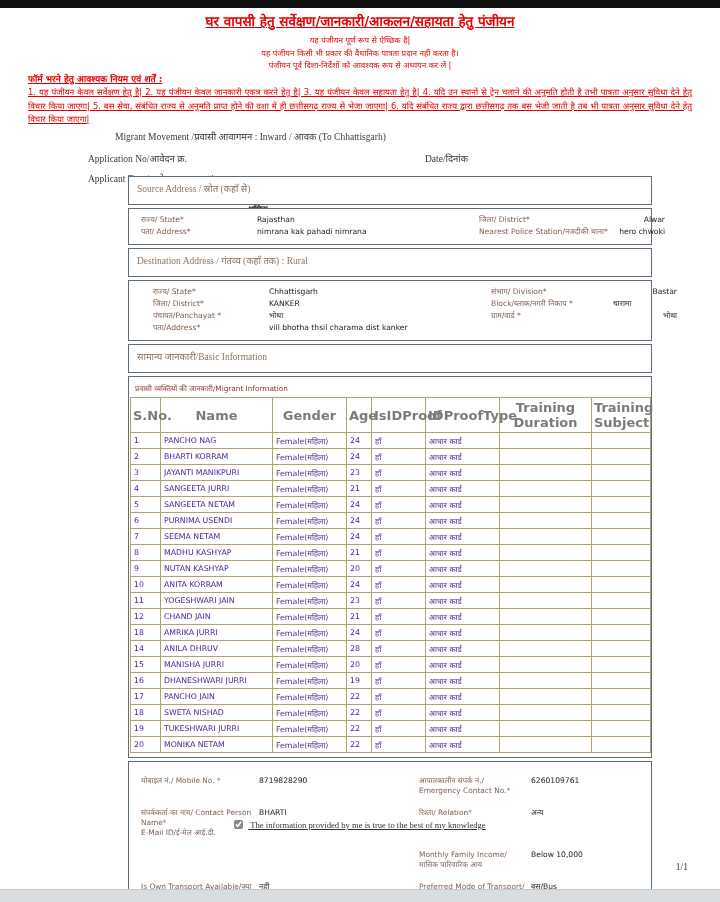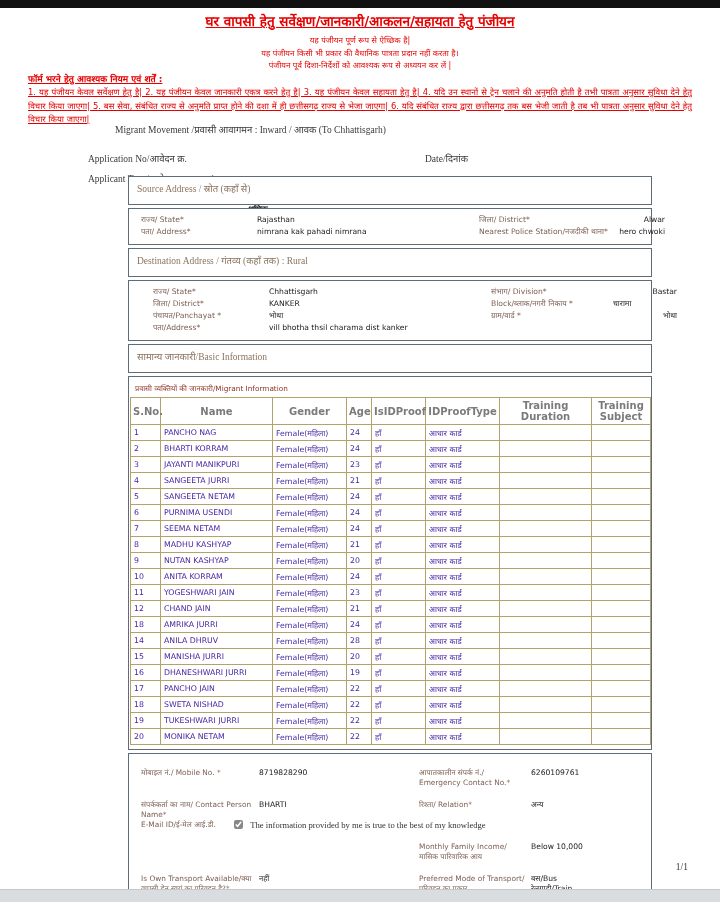--- a/index.html
+++ b/index.html
@@ -30,57 +30,57 @@
     font-family: "DejaVu Sans", sans-serif;
   }
   .rules {
     position: absolute; top: 86px; left: 28px; width: 664px;
     color: #e60000; font-size: 8.4px; line-height: 13.5px; text-align: justify;
     font-family: "DejaVu Sans", sans-serif;
     text-decoration: underline;
   }
 
   
-  .movement { position: absolute; top: 123px; left: 115px; font-size: 9.5px; color: #3a3a3a; }
+  .movement { position: absolute; top: 130px; left: 115px; font-size: 9.5px; color: #3a3a3a; }
   .meta-label { color: #3a3a3a; font-size: 9.5px; position: absolute; }
   .meta-value { color: #111; font-size: 9.5px; font-weight: bold; position: absolute; font-family: "Liberation Serif", serif; margin-top: 32px; }
 
   
   .sections { position: absolute; top: 176px; left: 128px; width: 524px; }
   .box { border: 1px solid #5f6b77; background: #fff; margin-bottom: 3px; }
   .sec-head { padding: 5px 8px 9px; color: #8a7460; font-size: 9.5px; }
   .fields { padding: 5px 12px 6px; font-family: "DejaVu Sans", sans-serif; }
   .frow { display: grid; grid-template-columns: 112px 218px 118px 64px; column-gap: 4px; line-height: 12px; }
   .frow-dest { display: grid; grid-template-columns: 112px 218px 118px 64px; column-gap: 4px; line-height: 12px; }
   .flabel { color: #7d6054; font-size: 7.6px; }
   .fvalue { color: #1a1a1a; font-size: 7.6px; }
   .fvalue.right { text-align: left; }
 
   
   .migrant-label { padding: 6px 6px 4px; color: #8a3324; font-size: 7.3px; font-family: "DejaVu Sans", sans-serif; }
   table.mig { border-collapse: collapse; table-layout: fixed; width: 520px; margin: 0 1px 4px 1px; font-family: "DejaVu Sans", sans-serif; }
   table.mig th {
-    border: 1px solid #b3a269; color: #7b7b7b; font-size: 10px; font-weight: bold;
+    border: 1px solid #b3a269; color: #7b7b7b; font-size: 13px; font-weight: bold;
     padding: 2px 2px; text-align: center; height: 15px;
   }
   table.mig td {
     border: 1px solid #b3a269; color: #4527a0; font-size: 7.8px;
     padding: 1px 3px; height: 16px; overflow: hidden; white-space: nowrap; text-align: left; vertical-align: middle;
   }
   .col-sno { width: 30px; } .col-name { width: 112px; } .col-gender { width: 74px; }
   .col-age { width: 25px; } .col-isid { width: 54px; } .col-idtype { width: 74px; }
   .col-tdur { width: 92px; } .col-tsub { width: 59px; }
 
   
   .contact { display: grid; grid-template-columns: 118px 160px 112px 106px; padding: 14px 8px 16px 12px; row-gap: 12px; font-family: "DejaVu Sans", sans-serif; }
   .clabel { color: #7d6054; font-size: 7.4px; line-height: 10px; padding-right: 6px; }
   .cvalue { color: #1a1a1a; font-size: 7.6px; line-height: 10px; }
 
   
-  .declaration { position: absolute; top: 820px; left: 0; width: 720px; text-align: center; font-size: 8.6px; color: #333; }
+  .declaration { position: absolute; top: 820px; left: 0; width: 720px; text-align: center; font-size: 8.6px; color: #333; text-decoration: underline; }
   .declaration input { width: 9px; height: 9px; vertical-align: -1px; margin-right: 5px; accent-color: #888; }
   .pageno { position: absolute; top: 862px; right: 32px; font-size: 9.5px; color: #333; }
 </style>
 </head>
 <body>
 
 <div class="topbar"></div>
 
 <div class="hdr">
   <span class="title">घर वापसी हेतु सर्वेक्षण/जानकारी/आकलन/सहायता हेतु पंजीयन</span>

